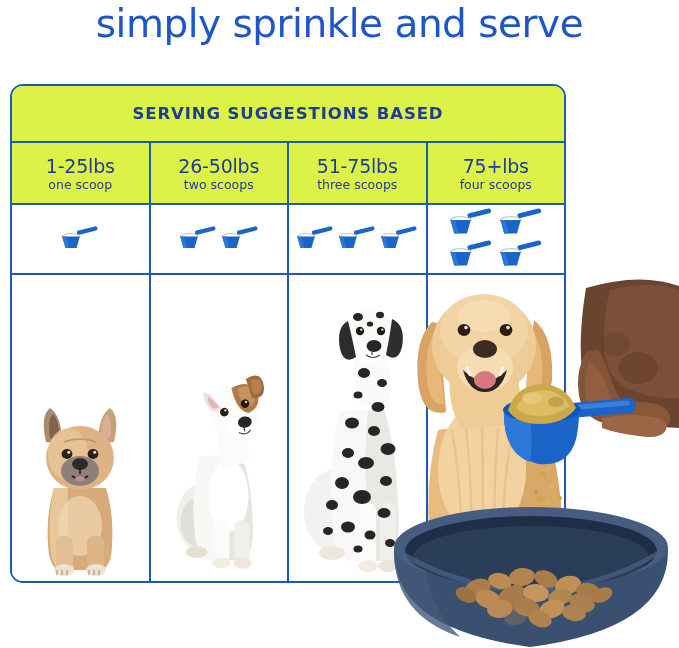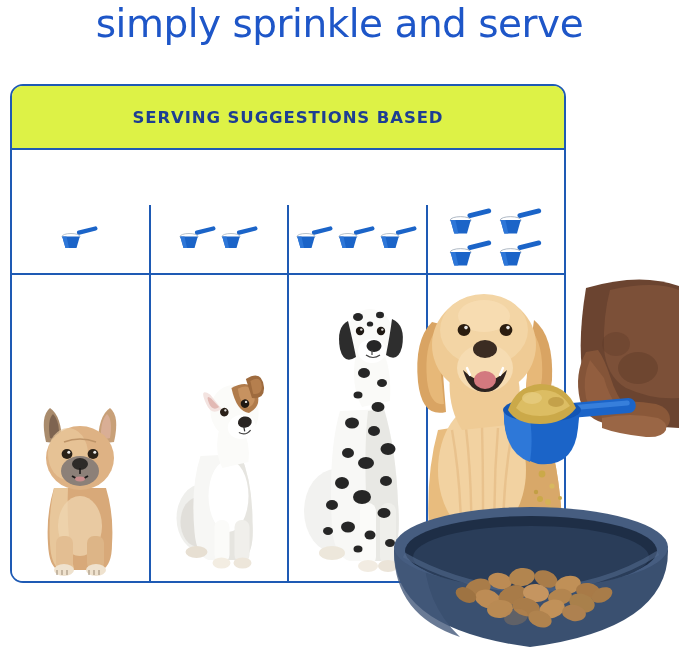--- a/index.html
+++ b/index.html
@@ -29,21 +29,21 @@
   .table{
     position:absolute;left:10px;top:84px;
     width:556px;height:499px;
     border:2.5px solid #1E5AB4;
     border-radius:13px;
     box-sizing:border-box;
     background:#ffffff;
   }
 
   .hdr{
-    position:absolute;left:0;top:0;right:0;height:64px;
+    position:absolute;left:0;top:0;right:0;height:57px;
     background:#DDF246;
     border-radius:10px 10px 0 0;
     border-bottom:2.5px solid #1E5AB4;
     box-sizing:border-box;
     display:flex;align-items:center;justify-content:center;
     text-align:center;
   }
   .hdr-txt{
     font-family:"DejaVu Sans", sans-serif;
     font-size:16.5px;font-weight:bold;
@@ -131,20 +131,38 @@
   <div class="title">simply sprinkle and serve</div>
 
   <div class="table">
 
     <div class="hdr">
       <div class="hdr-txt">
         <div>SERVING SUGGESTIONS BASED</div>
       </div>
     </div>
 
+    <div class="wrow">
+      <div class="wcell">
+        <div class="big">1-25lbs</div>
+        <div class="small">one scoop</div>
+      </div>
+      <div class="wcell">
+        <div class="big">26-50lbs</div>
+        <div class="small">two scoops</div>
+      </div>
+      <div class="wcell">
+        <div class="big">51-75lbs</div>
+        <div class="small">three scoops</div>
+      </div>
+      <div class="wcell">
+        <div class="big">75+lbs</div>
+        <div class="small">four scoops</div>
+      </div>
+    </div>
 
     <div class="srow">
       <div class="scell">
         <div class="scoop-wrap">
           <svg class="scoop" viewBox="0 0 40 26">
             <rect x="17" y="5" width="21" height="4.2" rx="2" fill="#1B64C8" transform="rotate(-14 17 7)"></rect>
             <ellipse cx="11" cy="10.5" rx="9" ry="3" fill="#ffffff" stroke="#9aa7b5" stroke-width="0.7"></ellipse>
             <path d="M2.2 10.5 L5.5 22 H16.5 L19.8 10.5 Z" fill="#1B64C8"></path>
             <path d="M2.2 10.5 L5.5 22 H9 L6.5 10.5 Z" fill="#2E77D8"></path>
           </svg>

